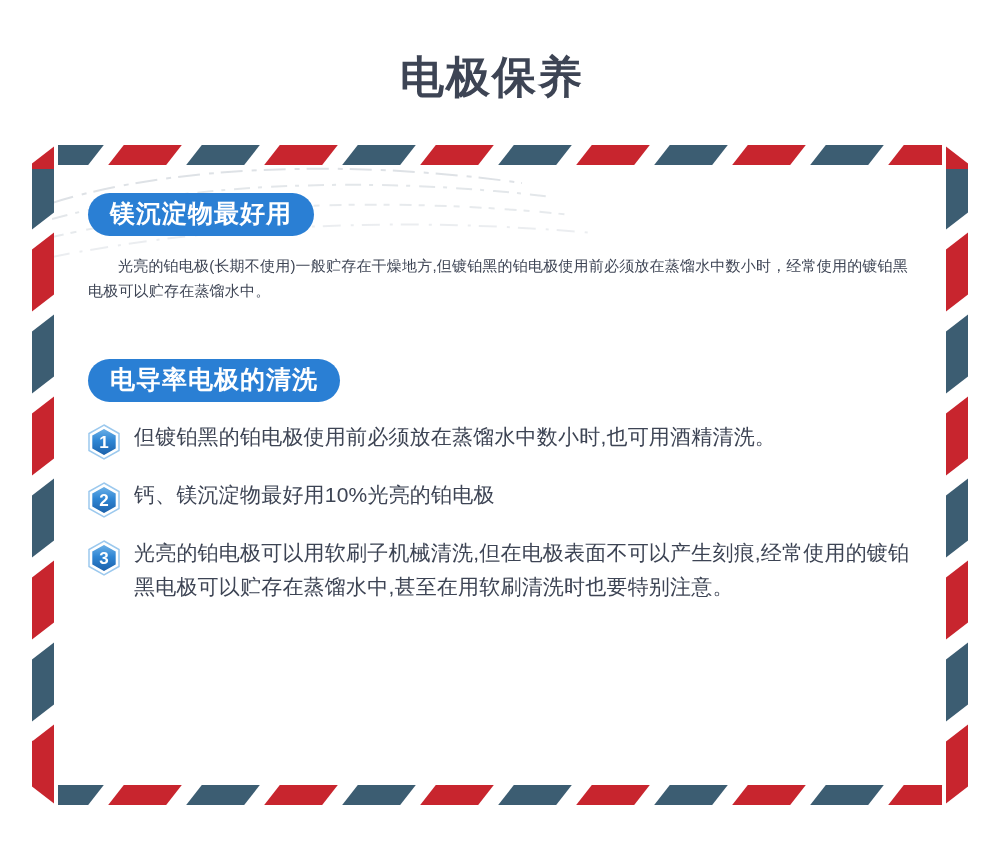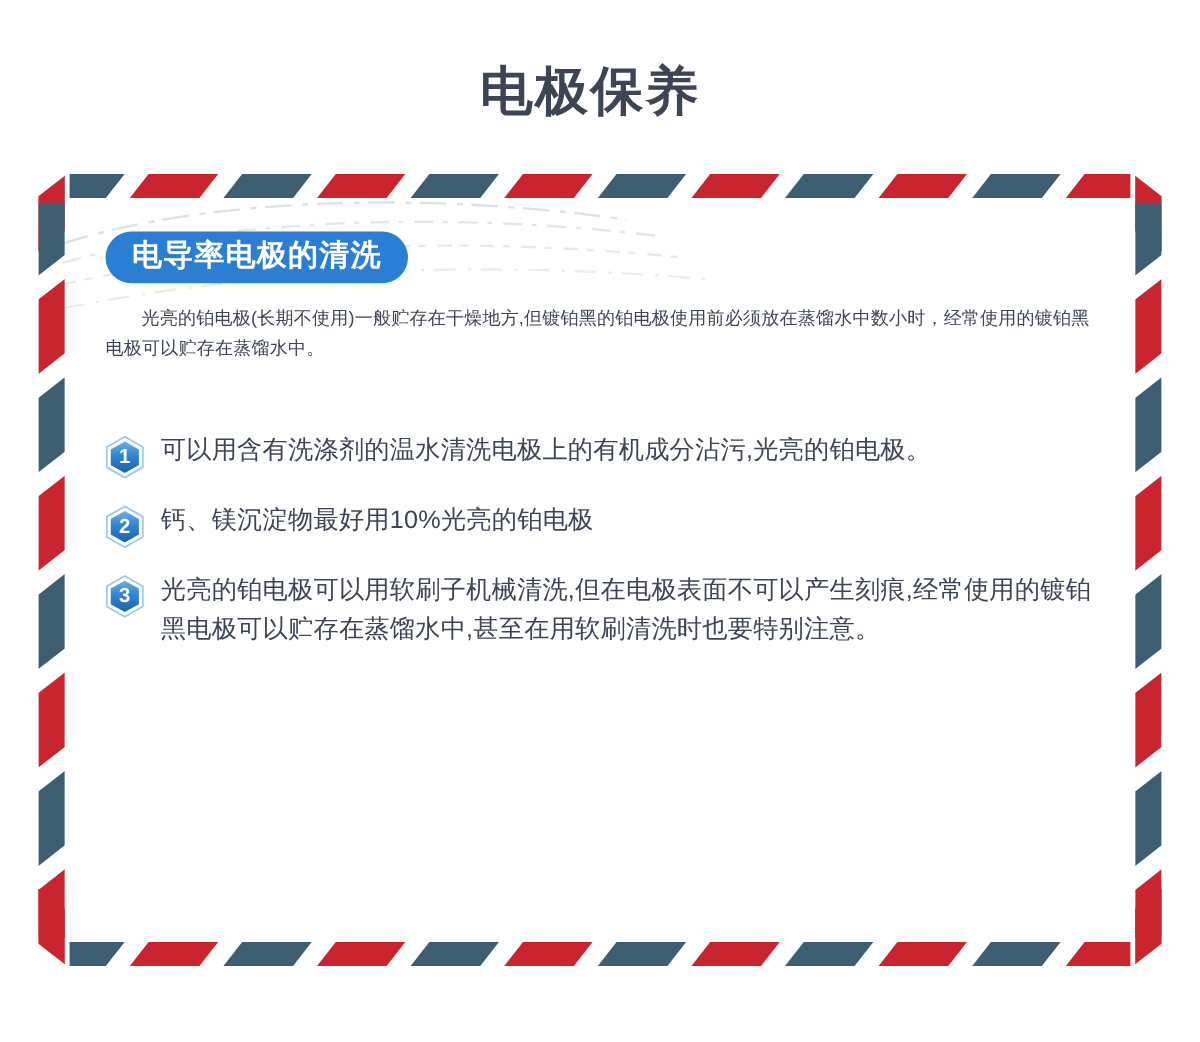--- a/index.html
+++ b/index.html
@@ -228,44 +228,45 @@
       <div class="stripe red" style="top: 236px;"></div>
       <div class="stripe blue" style="top: 318px;"></div>
       <div class="stripe red" style="top: 400px;"></div>
       <div class="stripe blue" style="top: 482px;"></div>
       <div class="stripe red" style="top: 564px;"></div>
     </div>
 
   <div class="card-body">
 
     <div class="section">
+      <div class="pill">镁沉淀物最好用</div>
+      <div class="paragraph">光亮的铂电极(长期不使用)一般贮存在干燥地方,但镀铂黑的铂电极使用前必须放在蒸馏水中数小时，经常使用的镀铂黑电极可以贮存在蒸馏水中。</div>
+    </div>
+
+    <div class="section">
       <div class="pill">电导率电极的清洗</div>
-      <div class="paragraph">光亮的铂电极(长期不使用)一般贮存在干燥地方,但镀铂黑的铂电极使用前必须放在蒸馏水中数小时，经常使用的镀铂黑电极可以贮存在蒸馏水中。</div>
-    </div>
-
-    <div class="section">
 
       <div class="list">
 
         <div class="list-item">
           <div class="hex">
             <svg width="32" height="36" viewBox="0 0 32 36">
               <defs>
                 <linearGradient id="hg1" x1="0" y1="0" x2="0" y2="1">
                   <stop offset="0%" stop-color="#6fb3e8"></stop>
                   <stop offset="45%" stop-color="#2f86d4"></stop>
                   <stop offset="100%" stop-color="#1b5fa8"></stop>
                 </linearGradient>
               </defs>
               <polygon points="16,1 31,9.5 31,26.5 16,35 1,26.5 1,9.5" fill="none" stroke="#9cc9ee" stroke-width="1.5"></polygon>
               <polygon points="16,4 28.5,11 28.5,25 16,32 3.5,25 3.5,11" fill="url(#hg1)" stroke="#ffffff" stroke-width="1.6"></polygon>
             </svg>
             <span class="num">1</span>
           </div>
-          <div class="item-text">可以用含有洗涤剂的温水清洗电极上的有机成分沾污,光亮的铂电极。</div>
+          <div class="item-text">但镀铂黑的铂电极使用前必须放在蒸馏水中数小时,也可用酒精清洗。</div>
         </div>
 
         <div class="list-item">
           <div class="hex">
             <svg width="32" height="36" viewBox="0 0 32 36">
               <defs>
                 <linearGradient id="hg2" x1="0" y1="0" x2="0" y2="1">
                   <stop offset="0%" stop-color="#6fb3e8"></stop>
                   <stop offset="45%" stop-color="#2f86d4"></stop>
                   <stop offset="100%" stop-color="#1b5fa8"></stop>

